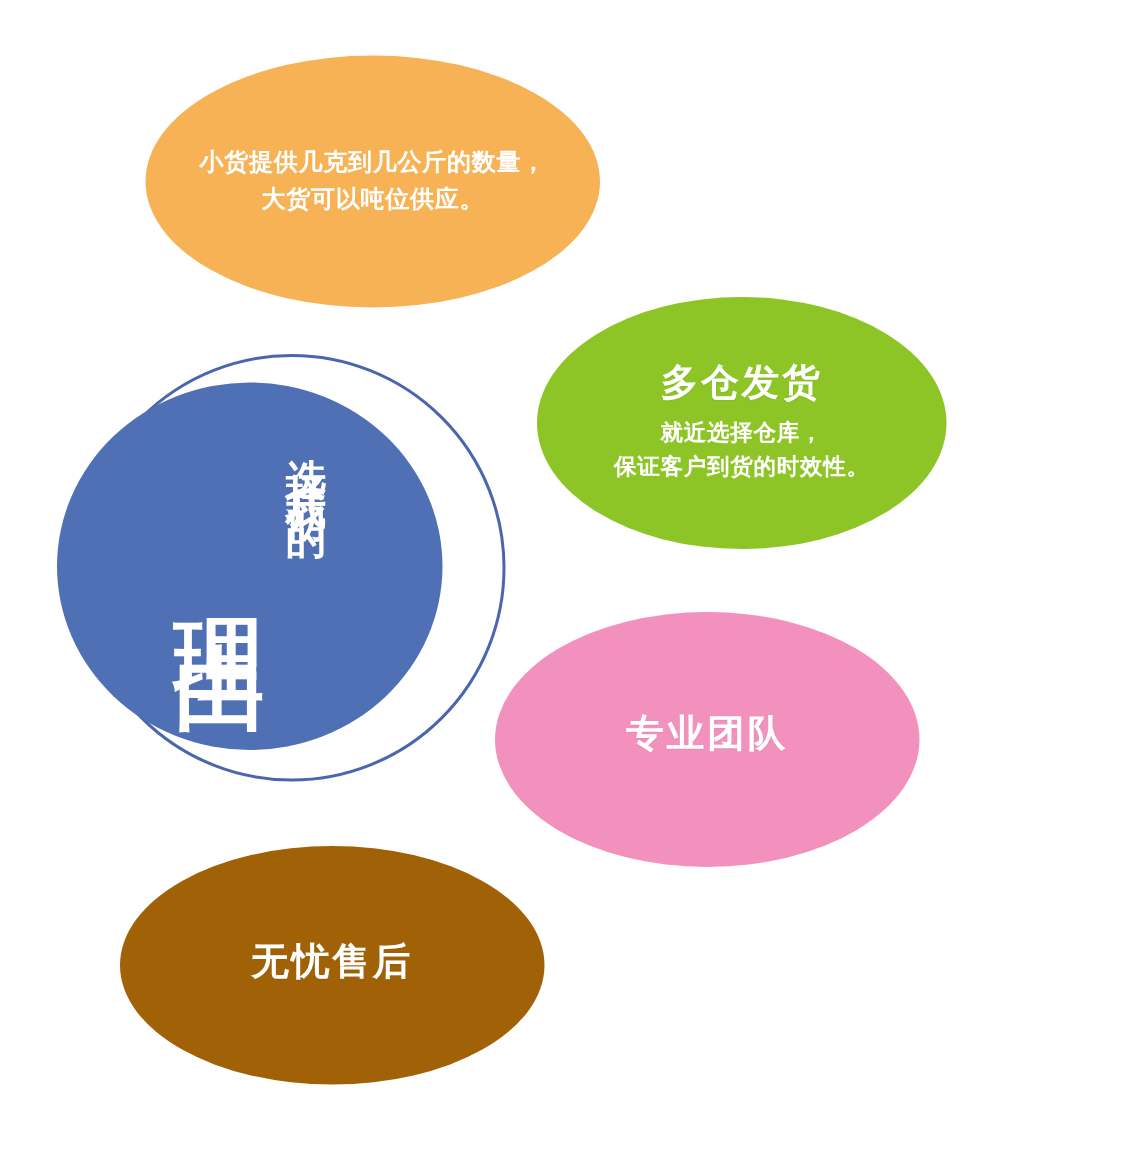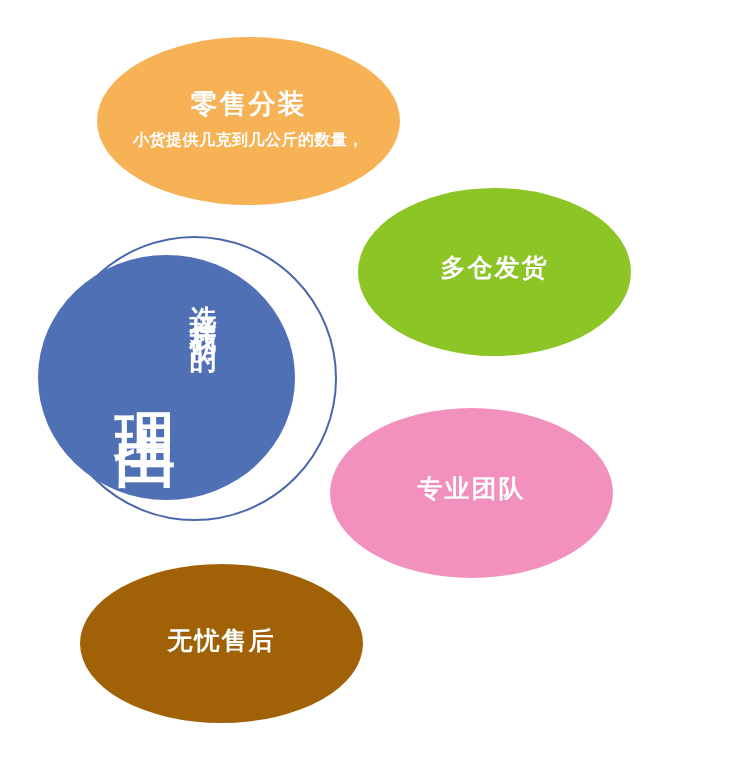--- a/index.html
+++ b/index.html
@@ -50,21 +50,21 @@
   #bubble-retail {
     left: 97px;  top: 37px;
     width: 303px; height: 168px;
     background: #f6b254;
   }
   #bubble-retail .b-title { font-size: 27px; margin-bottom: 9px; }
   #bubble-retail .b-lines { font-size: 16px; }
 
   
   #bubble-warehouse {
-    left: 358px; top: 188px;
+    left: 358px; top: 198px;
     width: 273px; height: 168px;
     background: #8cc525;
   }
   #bubble-warehouse .b-title { font-size: 25px; margin-bottom: 8px; }
   #bubble-warehouse .b-lines { font-size: 15px; }
 
   
   #bubble-team {
     left: 330px; top: 408px;
     width: 283px; height: 170px;
@@ -146,28 +146,32 @@
     display: block;
     padding-top: 4px;
   }
 </style>
 </head>
 <body>
 
 <div id="canvas">
 
   <div class="bubble" id="bubble-retail">
-    <span class="b-title">零售分装</span>
     <span class="b-lines">
       <span class="b-line">小货提供几克到几公斤的数量，</span>
+      <span class="b-line">大货可以吨位供应。</span>
     </span>
   </div>
 
   <div class="bubble" id="bubble-warehouse">
     <span class="b-title">多仓发货</span>
+    <span class="b-lines">
+      <span class="b-line">就近选择仓库，</span>
+      <span class="b-line">保证客户到货的时效性。</span>
+    </span>
   </div>
 
   <div class="bubble" id="bubble-team">
     <span class="b-title">专业团队</span>
   </div>
 
   <div class="bubble" id="bubble-aftersales">
     <span class="b-title">无忧售后</span>
     <span class="b-lines">
     </span>

